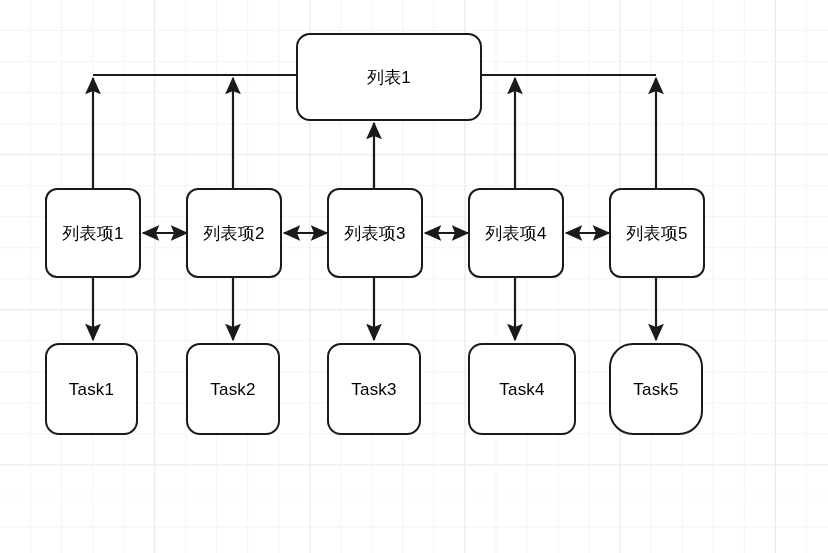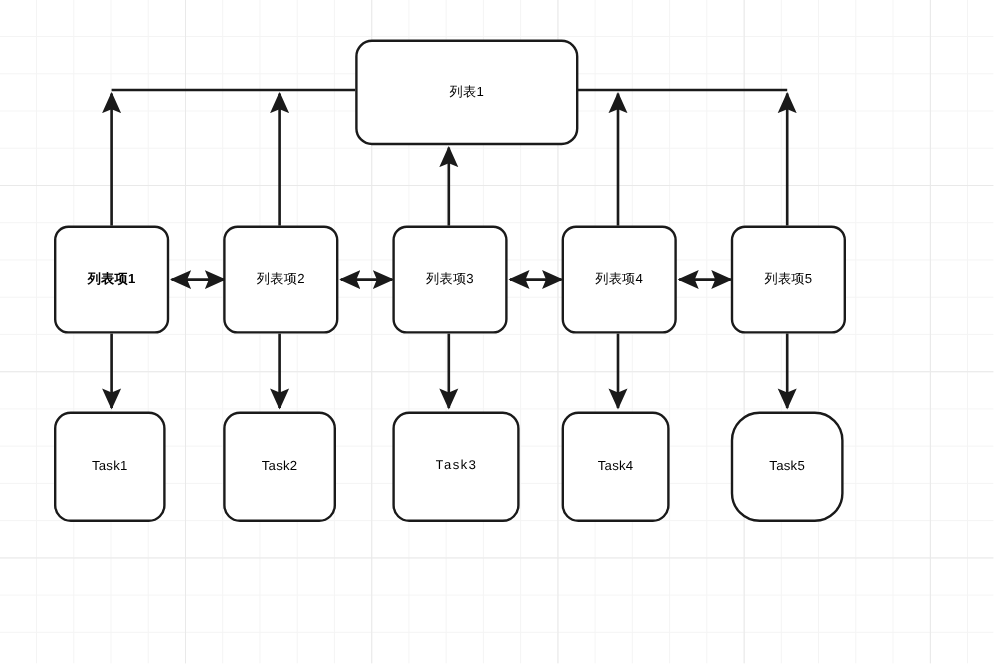--- a/index.html
+++ b/index.html
@@ -39,21 +39,21 @@
     background: #ffffff;
     border: 2px solid #1a1a1a;
     display: flex;
     align-items: center;
     justify-content: center;
     color: #000000;
     font-family: "Liberation Sans", "DejaVu Sans", sans-serif;
     z-index: 3;
   }
   .node-label {
-    font-size: 11px;
+    font-size: 17px;
     line-height: 1;
     letter-spacing: 0.2px;
     white-space: nowrap;
     color: #000000;
   }
   .node.list-root {
     border-radius: 14px;
   }
   .node.list-item {
     border-radius: 12px;
@@ -99,21 +99,21 @@
       <path d="M374,278 L374,340" marker-end="url(#arrowhead)"></path>
       <path d="M515,278 L515,340" marker-end="url(#arrowhead)"></path>
       <path d="M656,278 L656,340" marker-end="url(#arrowhead)"></path>
     </g>
   </svg>
 
   <div class="node list-root" style="left:296px; top:33px; width:186px; height:88px;">
     <span class="node-label">列表1</span>
   </div>
 
-  <div class="node list-item" style="left:45px; top:188px; width:96px; height:90px;font-weight:bold;">
+  <div class="node list-item" style="left:45px; top:188px; width:96px; height:90px;">
     <span class="node-label">列表项1</span>
   </div>
   <div class="node list-item" style="left:186px; top:188px; width:96px; height:90px;text-align:right;">
     <span class="node-label">列表项2</span>
   </div>
   <div class="node list-item" style="left:327px; top:188px; width:96px; height:90px;justify-content:center;">
     <span class="node-label">列表项3</span>
   </div>
   <div class="node list-item" style="left:468px; top:188px; width:96px; height:90px;text-align:center;">
     <span class="node-label">列表项4</span>
@@ -121,23 +121,23 @@
   <div class="node list-item" style="left:609px; top:188px; width:96px; height:90px;">
     <span class="node-label">列表项5</span>
   </div>
 
   <div class="node task" style="left:45px; top:343px; width:93px; height:92px;">
     <span class="node-label">Task1</span>
   </div>
   <div class="node task" style="left:186px; top:343px; width:94px; height:92px;text-align:right;">
     <span class="node-label">Task2</span>
   </div>
-  <div class="node task" style="left:327px; top:343px; width:106px; height:92px;font-family:Liberation Mono, monospace;">
+  <div class="node task" style="left:327px; top:343px; width:94px; height:92px;">
     <span class="node-label">Task3</span>
   </div>
-  <div class="node task" style="left:468px; top:343px; width:90px; height:92px;">
+  <div class="node task" style="left:468px; top:343px; width:108px; height:92px;">
     <span class="node-label">Task4</span>
   </div>
   <div class="node task" style="left:609px; top:343px; width:94px; height:92px;border-radius:24px;">
     <span class="node-label">Task5</span>
   </div>
 
 </div>
 
 </body></html>

